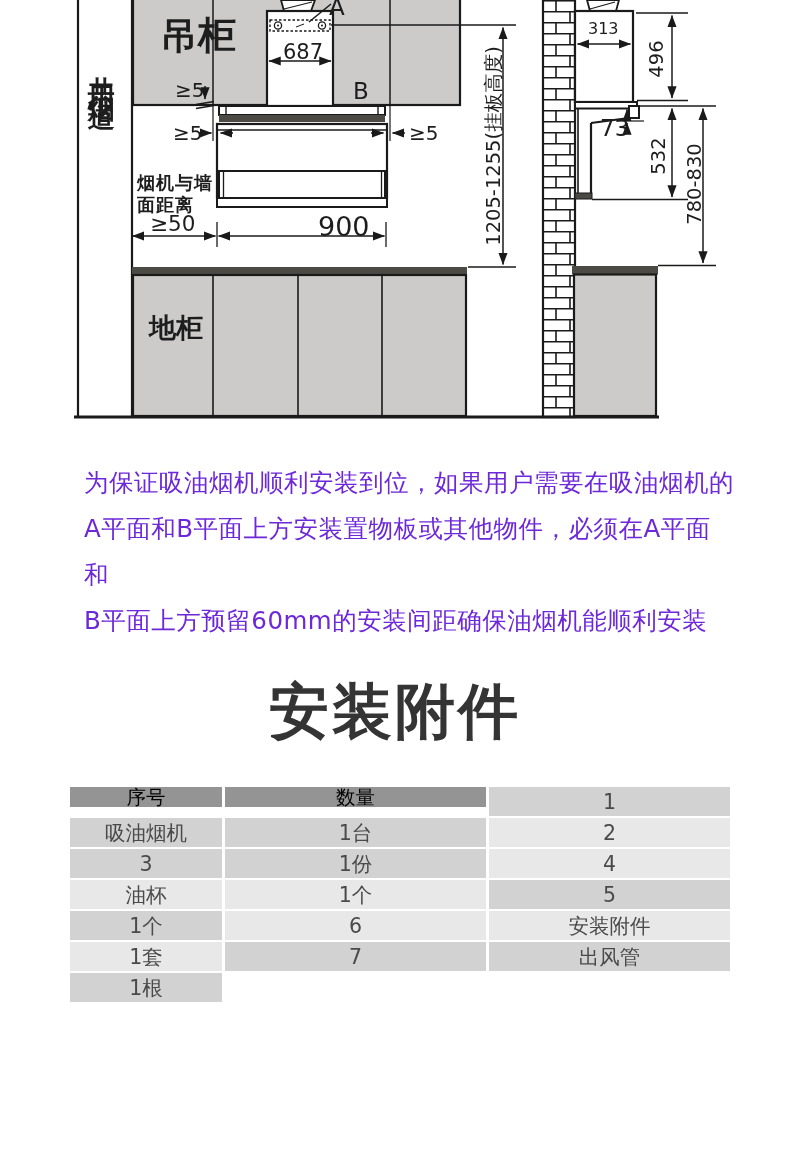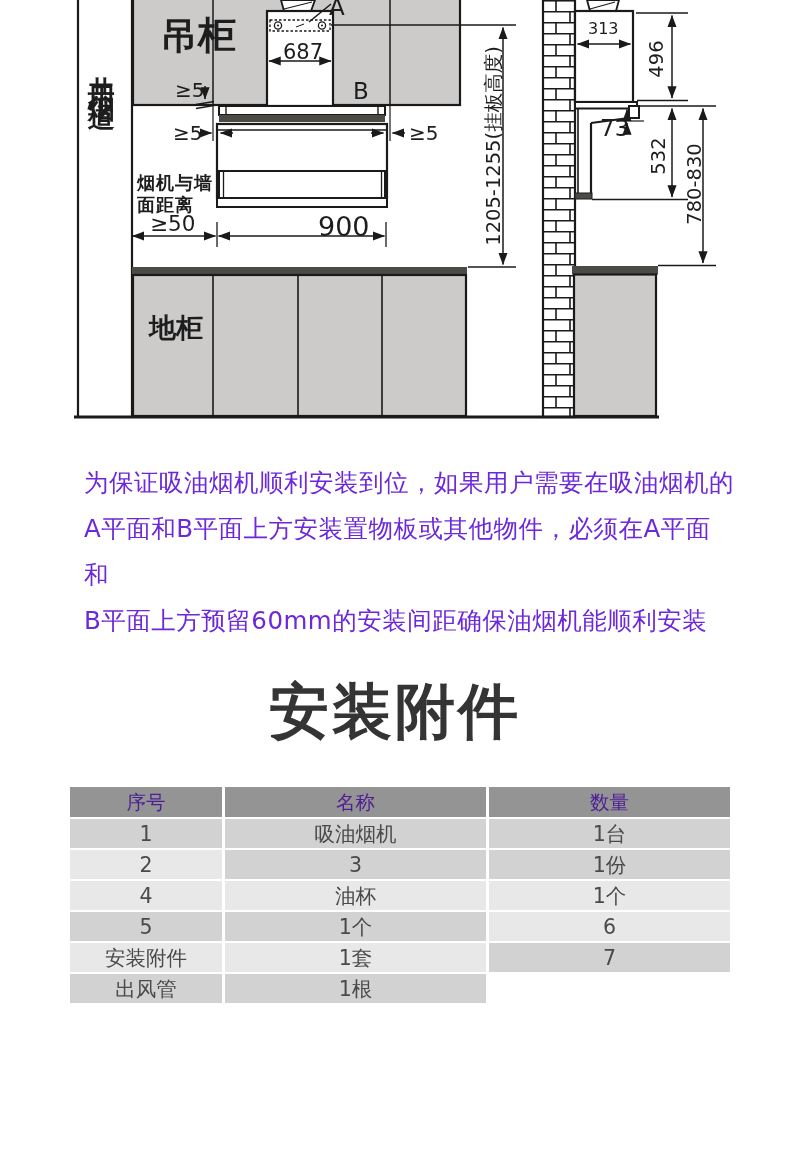--- a/index.html
+++ b/index.html
@@ -13,21 +13,21 @@
        transform-origin:center center;white-space:nowrap;}
   .wrap2{white-space:normal;line-height:22px;letter-spacing:1px;}
   
   #note{position:absolute;left:84px;top:460px;width:650px;font-size:24.5px;
         line-height:46px;color:#6d28d9;letter-spacing:0.5px;}
   
   #packing-title{position:absolute;left:0;top:672px;width:790px;text-align:center;
         font-size:60px;font-weight:900;color:#343434;letter-spacing:3px;}
   #packing-table{position:absolute;left:70px;top:787px;width:660px;
         display:grid;grid-template-columns:152px 261px 241px;column-gap:3px;row-gap:2px;}
-  .th{background:#949494;color:#4c1d95;font-size:19.5px;height:30px;
+  .th{background:#949494;color:#000000;font-size:19.5px;height:20px;
       display:flex;align-items:center;justify-content:center;}
   .td{font-size:20.5px;color:#4a4a4a;height:29px;
       display:flex;align-items:center;justify-content:center;}
   .odd{background:#d2d2d2;}
   .even{background:#e8e8e8;}
 </style>
 </head>
 <body>
 
 <div id="page">
@@ -180,21 +180,20 @@
   <div id="note">
     <div>为保证吸油烟机顺利安装到位，如果用户需要在吸油烟机的</div>
     <div>A平面和B平面上方安装置物板或其他物件，必须在A平面和</div>
     <div>B平面上方预留60mm的安装间距确保油烟机能顺利安装</div>
   </div>
 
   <div id="packing-title">安装附件</div>
 
   <div id="packing-table">
     <div class="th">序号</div>
-    <div class="th">名称</div>
     <div class="th">数量</div>
 
     <div class="td odd">1</div>
     <div class="td odd">吸油烟机</div>
     <div class="td odd">1台</div>
 
     <div class="td even">2</div>
 
     <div class="td odd">3</div>
     <div class="td odd">1份</div>

